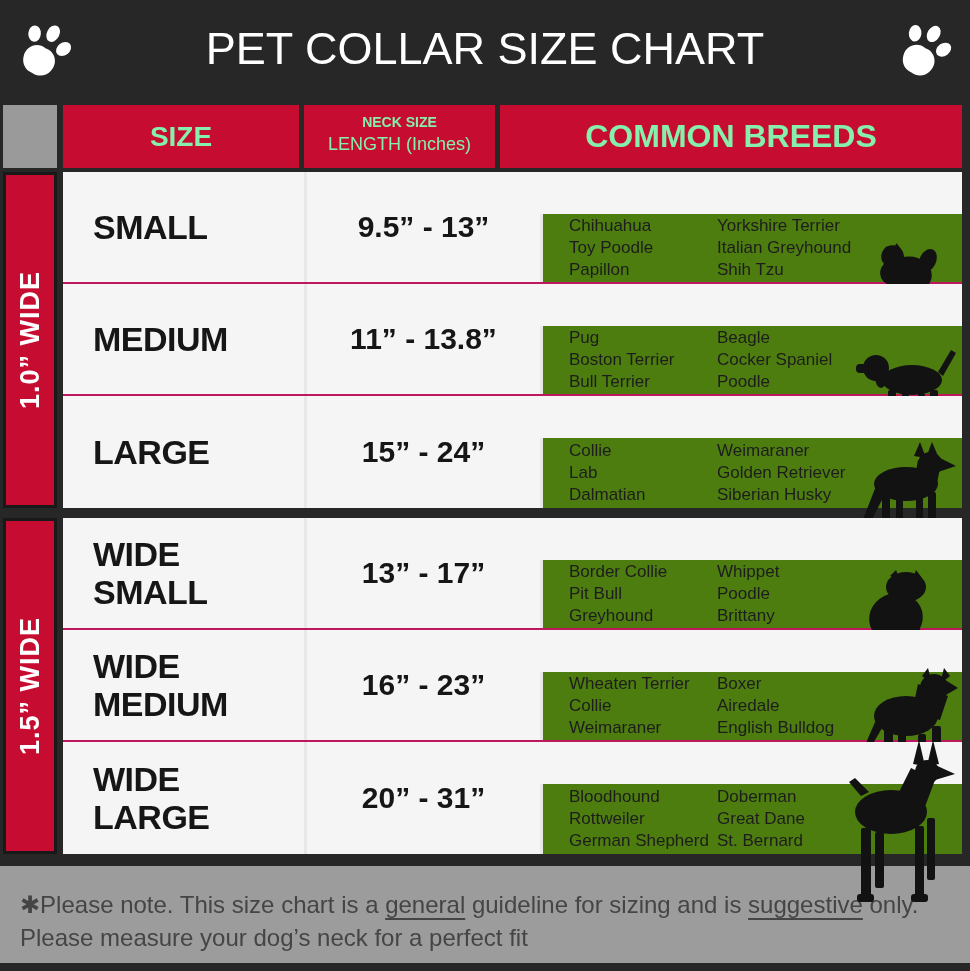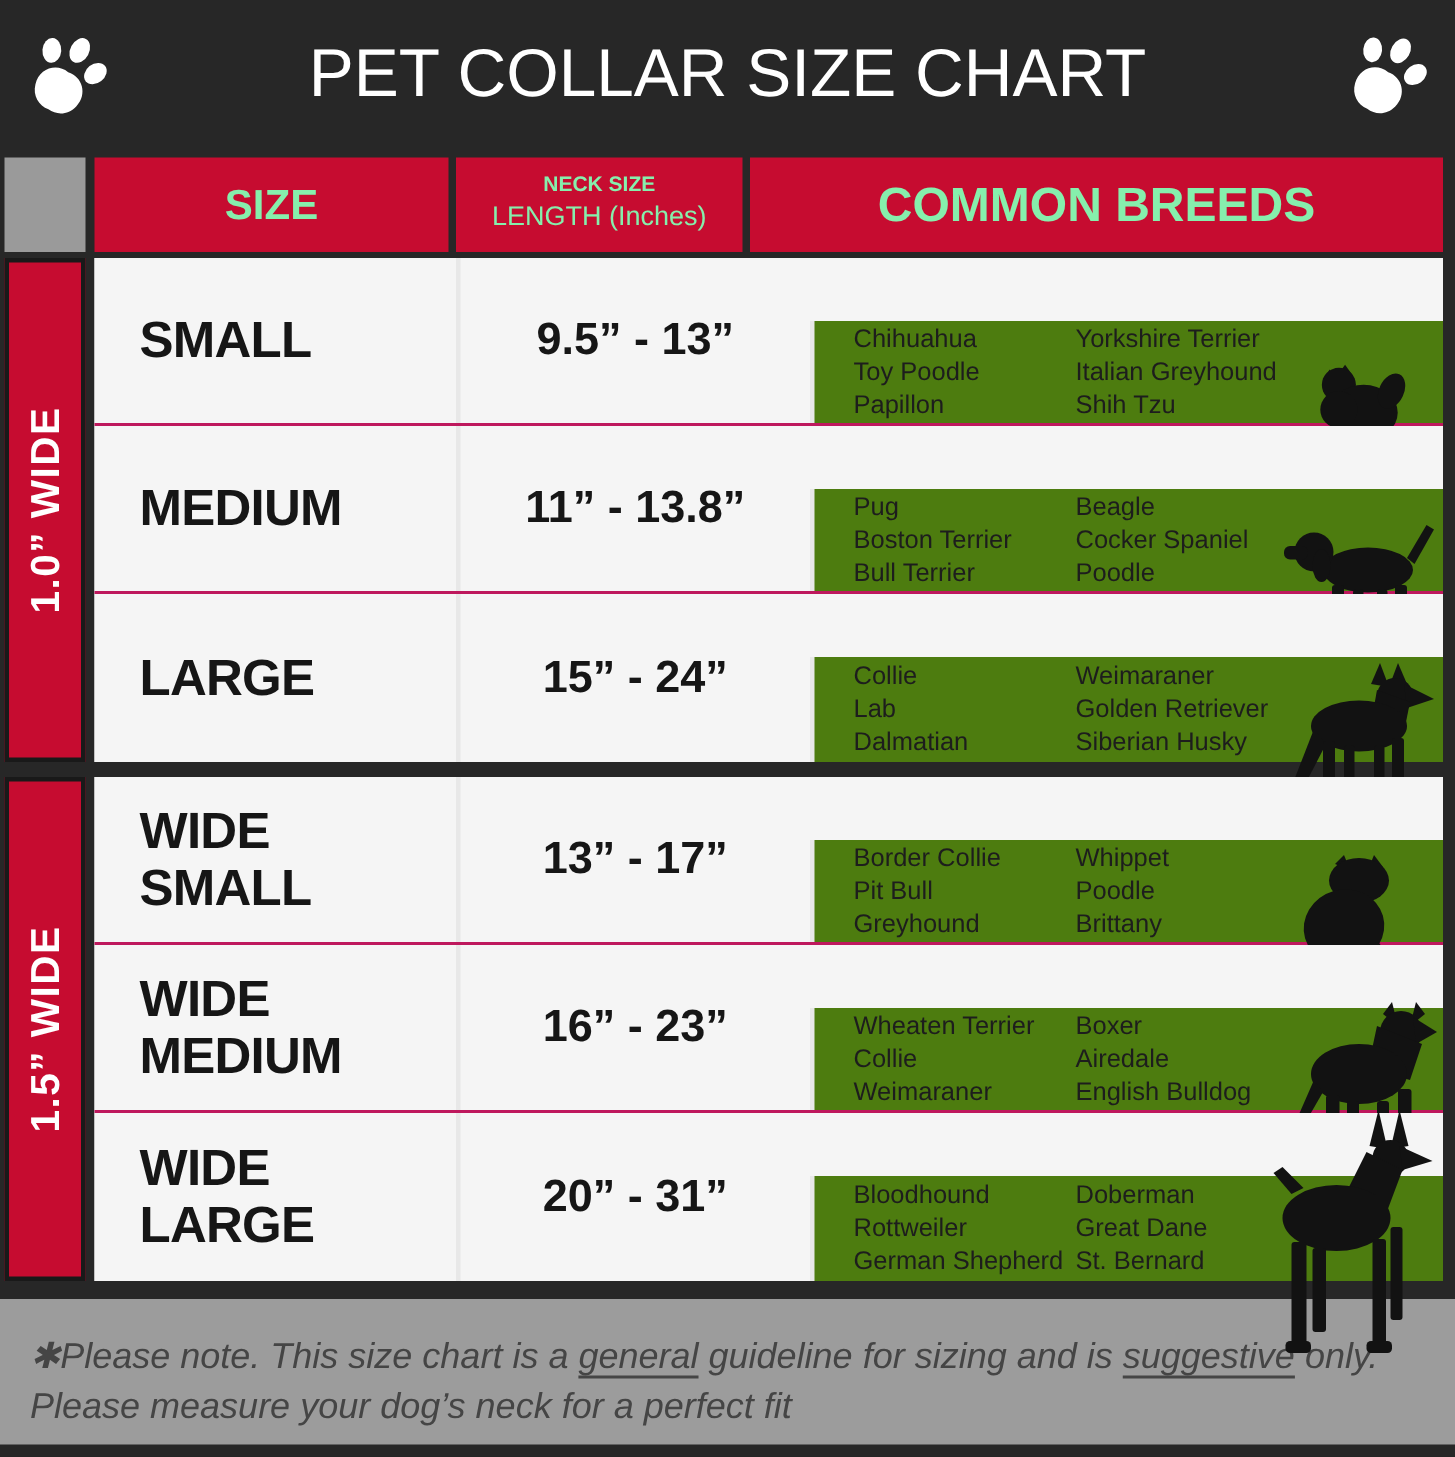--- a/index.html
+++ b/index.html
@@ -43,21 +43,21 @@
   
   .dog { position:absolute; fill:#121212; }
   .dog.pom      { width:64px;  height:60px;  right:24px; top:26px; }
   .dog.beagle   { width:104px; height:66px;  right:4px;  top:20px; }
   .dog.shepherd { width:112px; height:104px; right:6px;  top:4px; }
   .dog.bulldog  { width:80px;  height:92px;  right:24px; top:10px; }
   .dog.pitbull  { width:110px; height:118px; right:2px;  top:-4px; }
   .dog.doberman { width:132px; height:170px; right:4px;  bottom:-56px; z-index:10; }
 
   
-  .footer { margin-top:12px; height:97px; background:#9c9c9c; padding:22px 20px 0 20px; color:#454545; font-size:24px; line-height:33px;font-style:italic; }
+  .footer { margin-top:12px; height:97px; background:#9c9c9c; padding:22px 20px 0 20px; color:#454545; font-size:24px; line-height:33px; }
   .u { text-decoration:underline; text-decoration-thickness:2px; text-underline-offset:5px; }
 </style>
 </head>
 <body>
 
 <div class="page">
 
   <div class="banner">
     <svg class="paw left" viewBox="0 0 60 60">
       <g fill="#ffffff">

